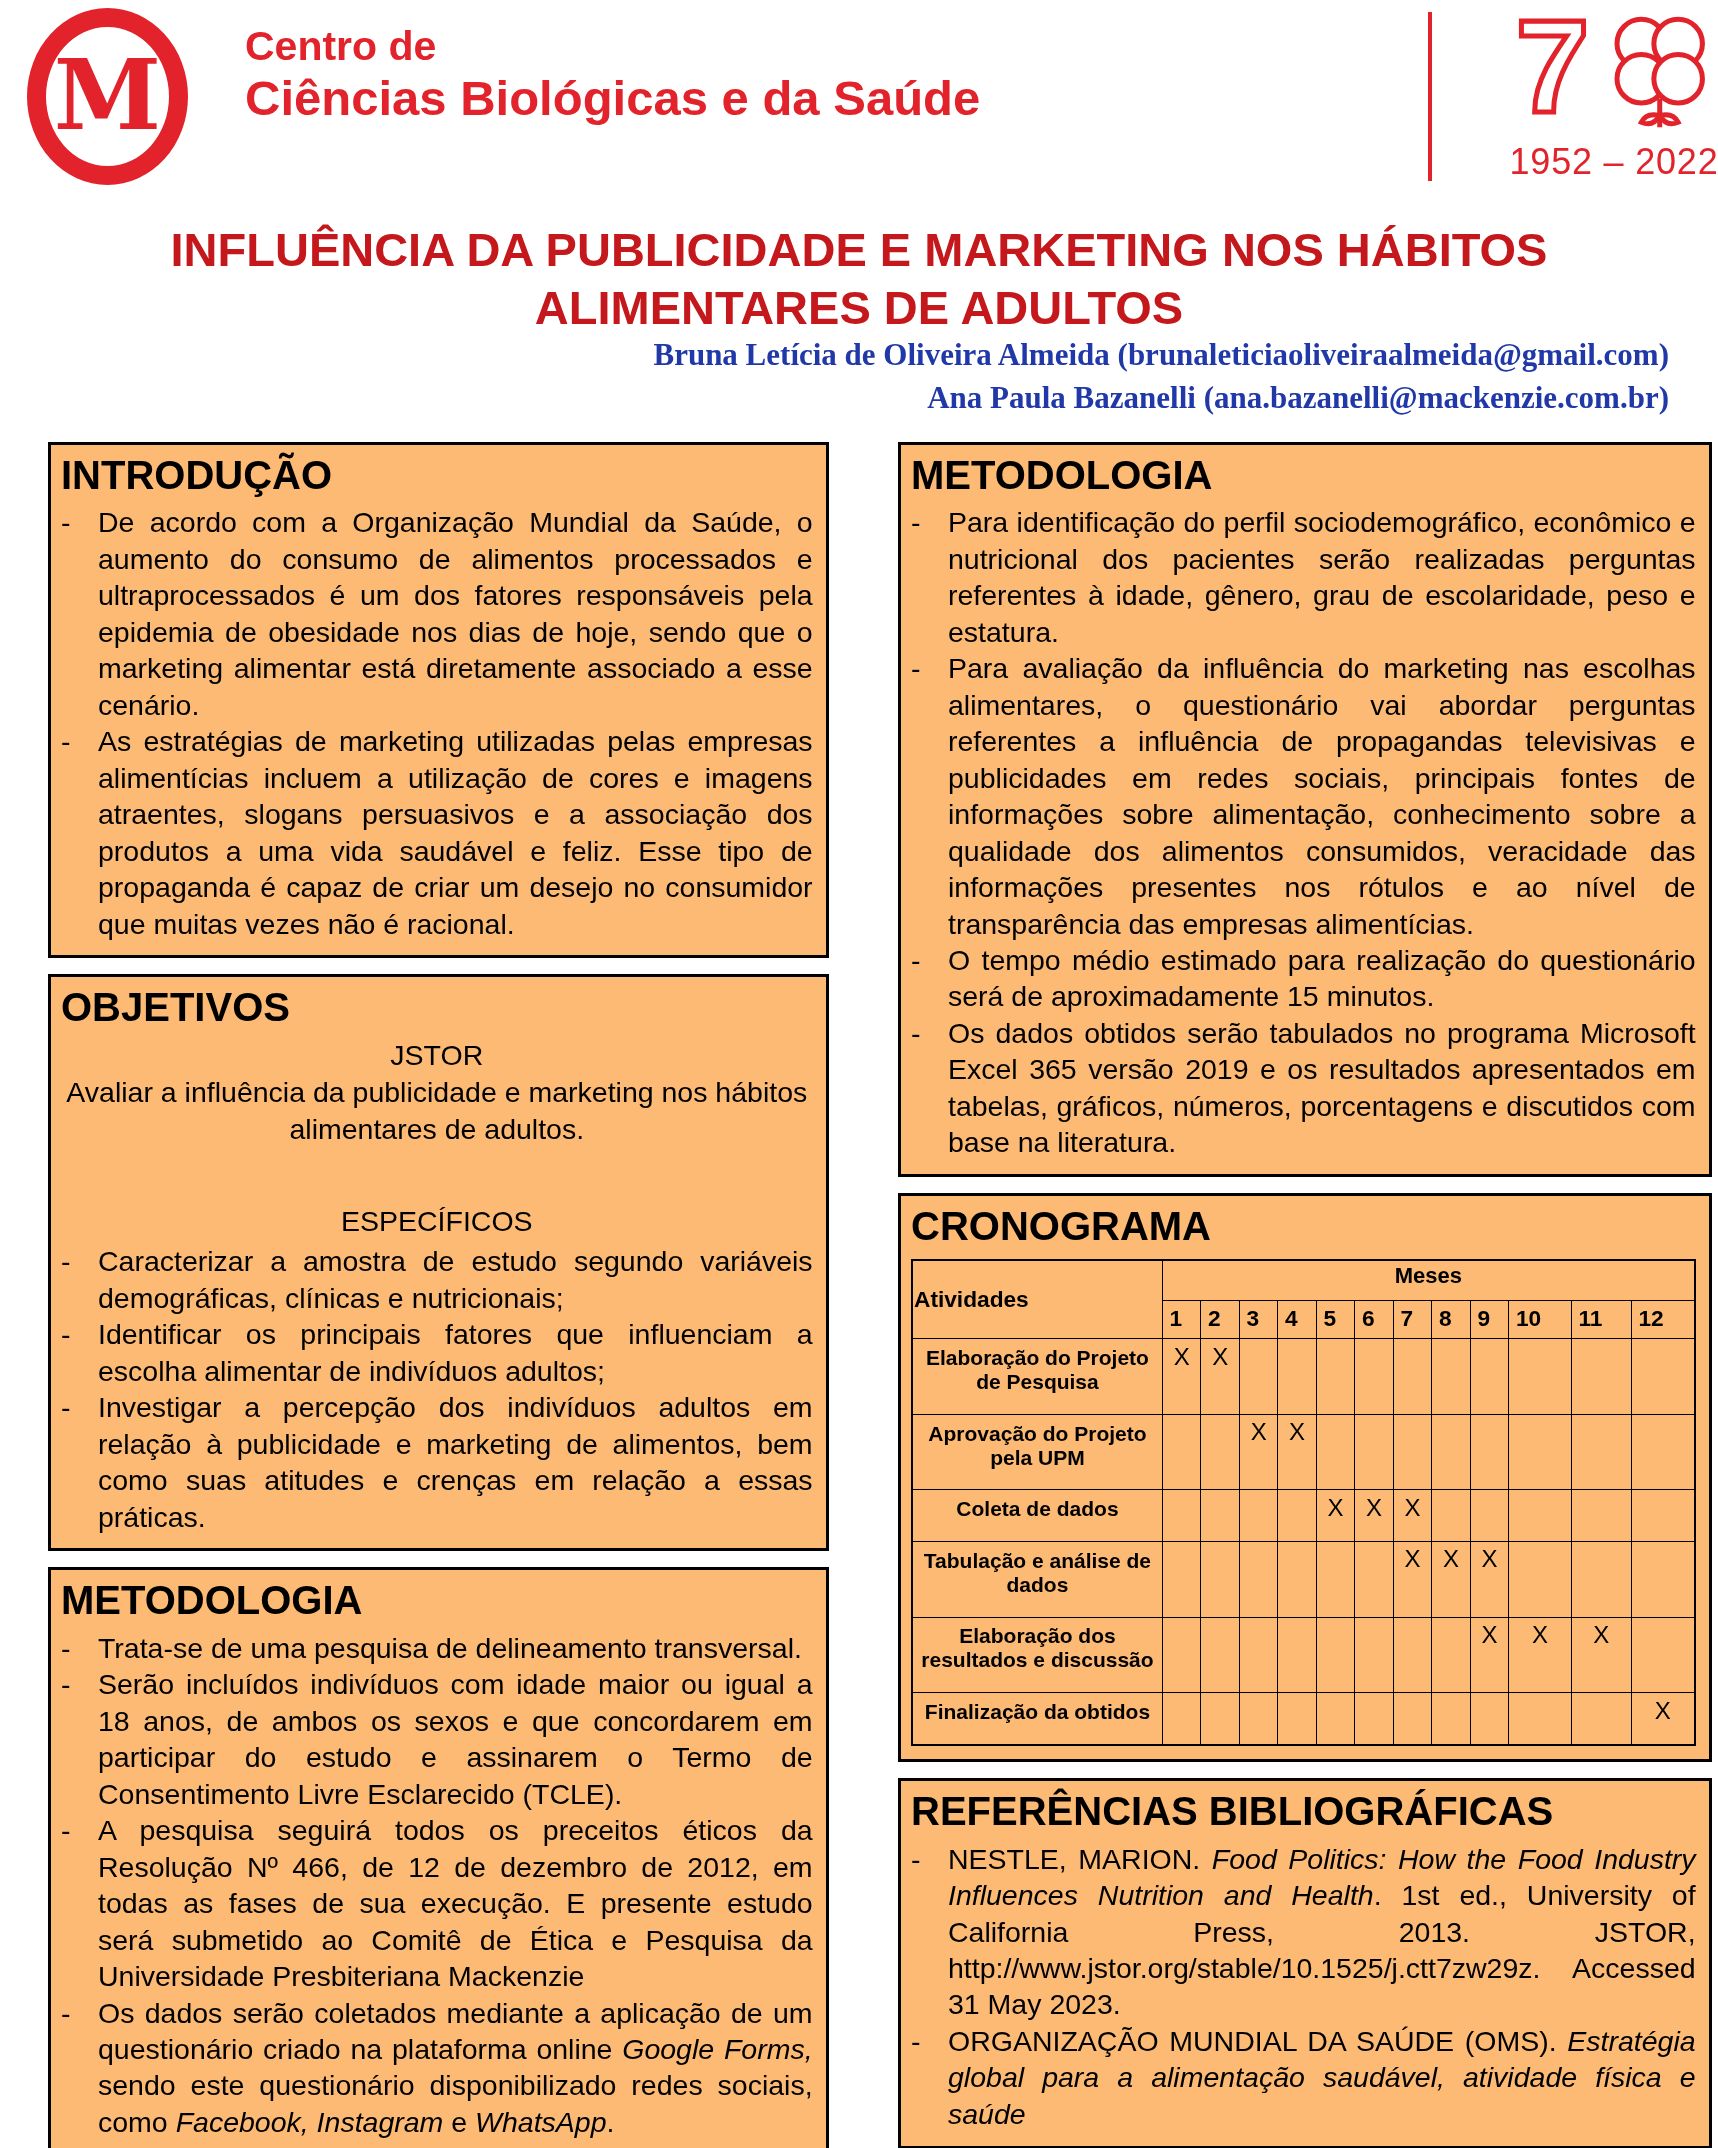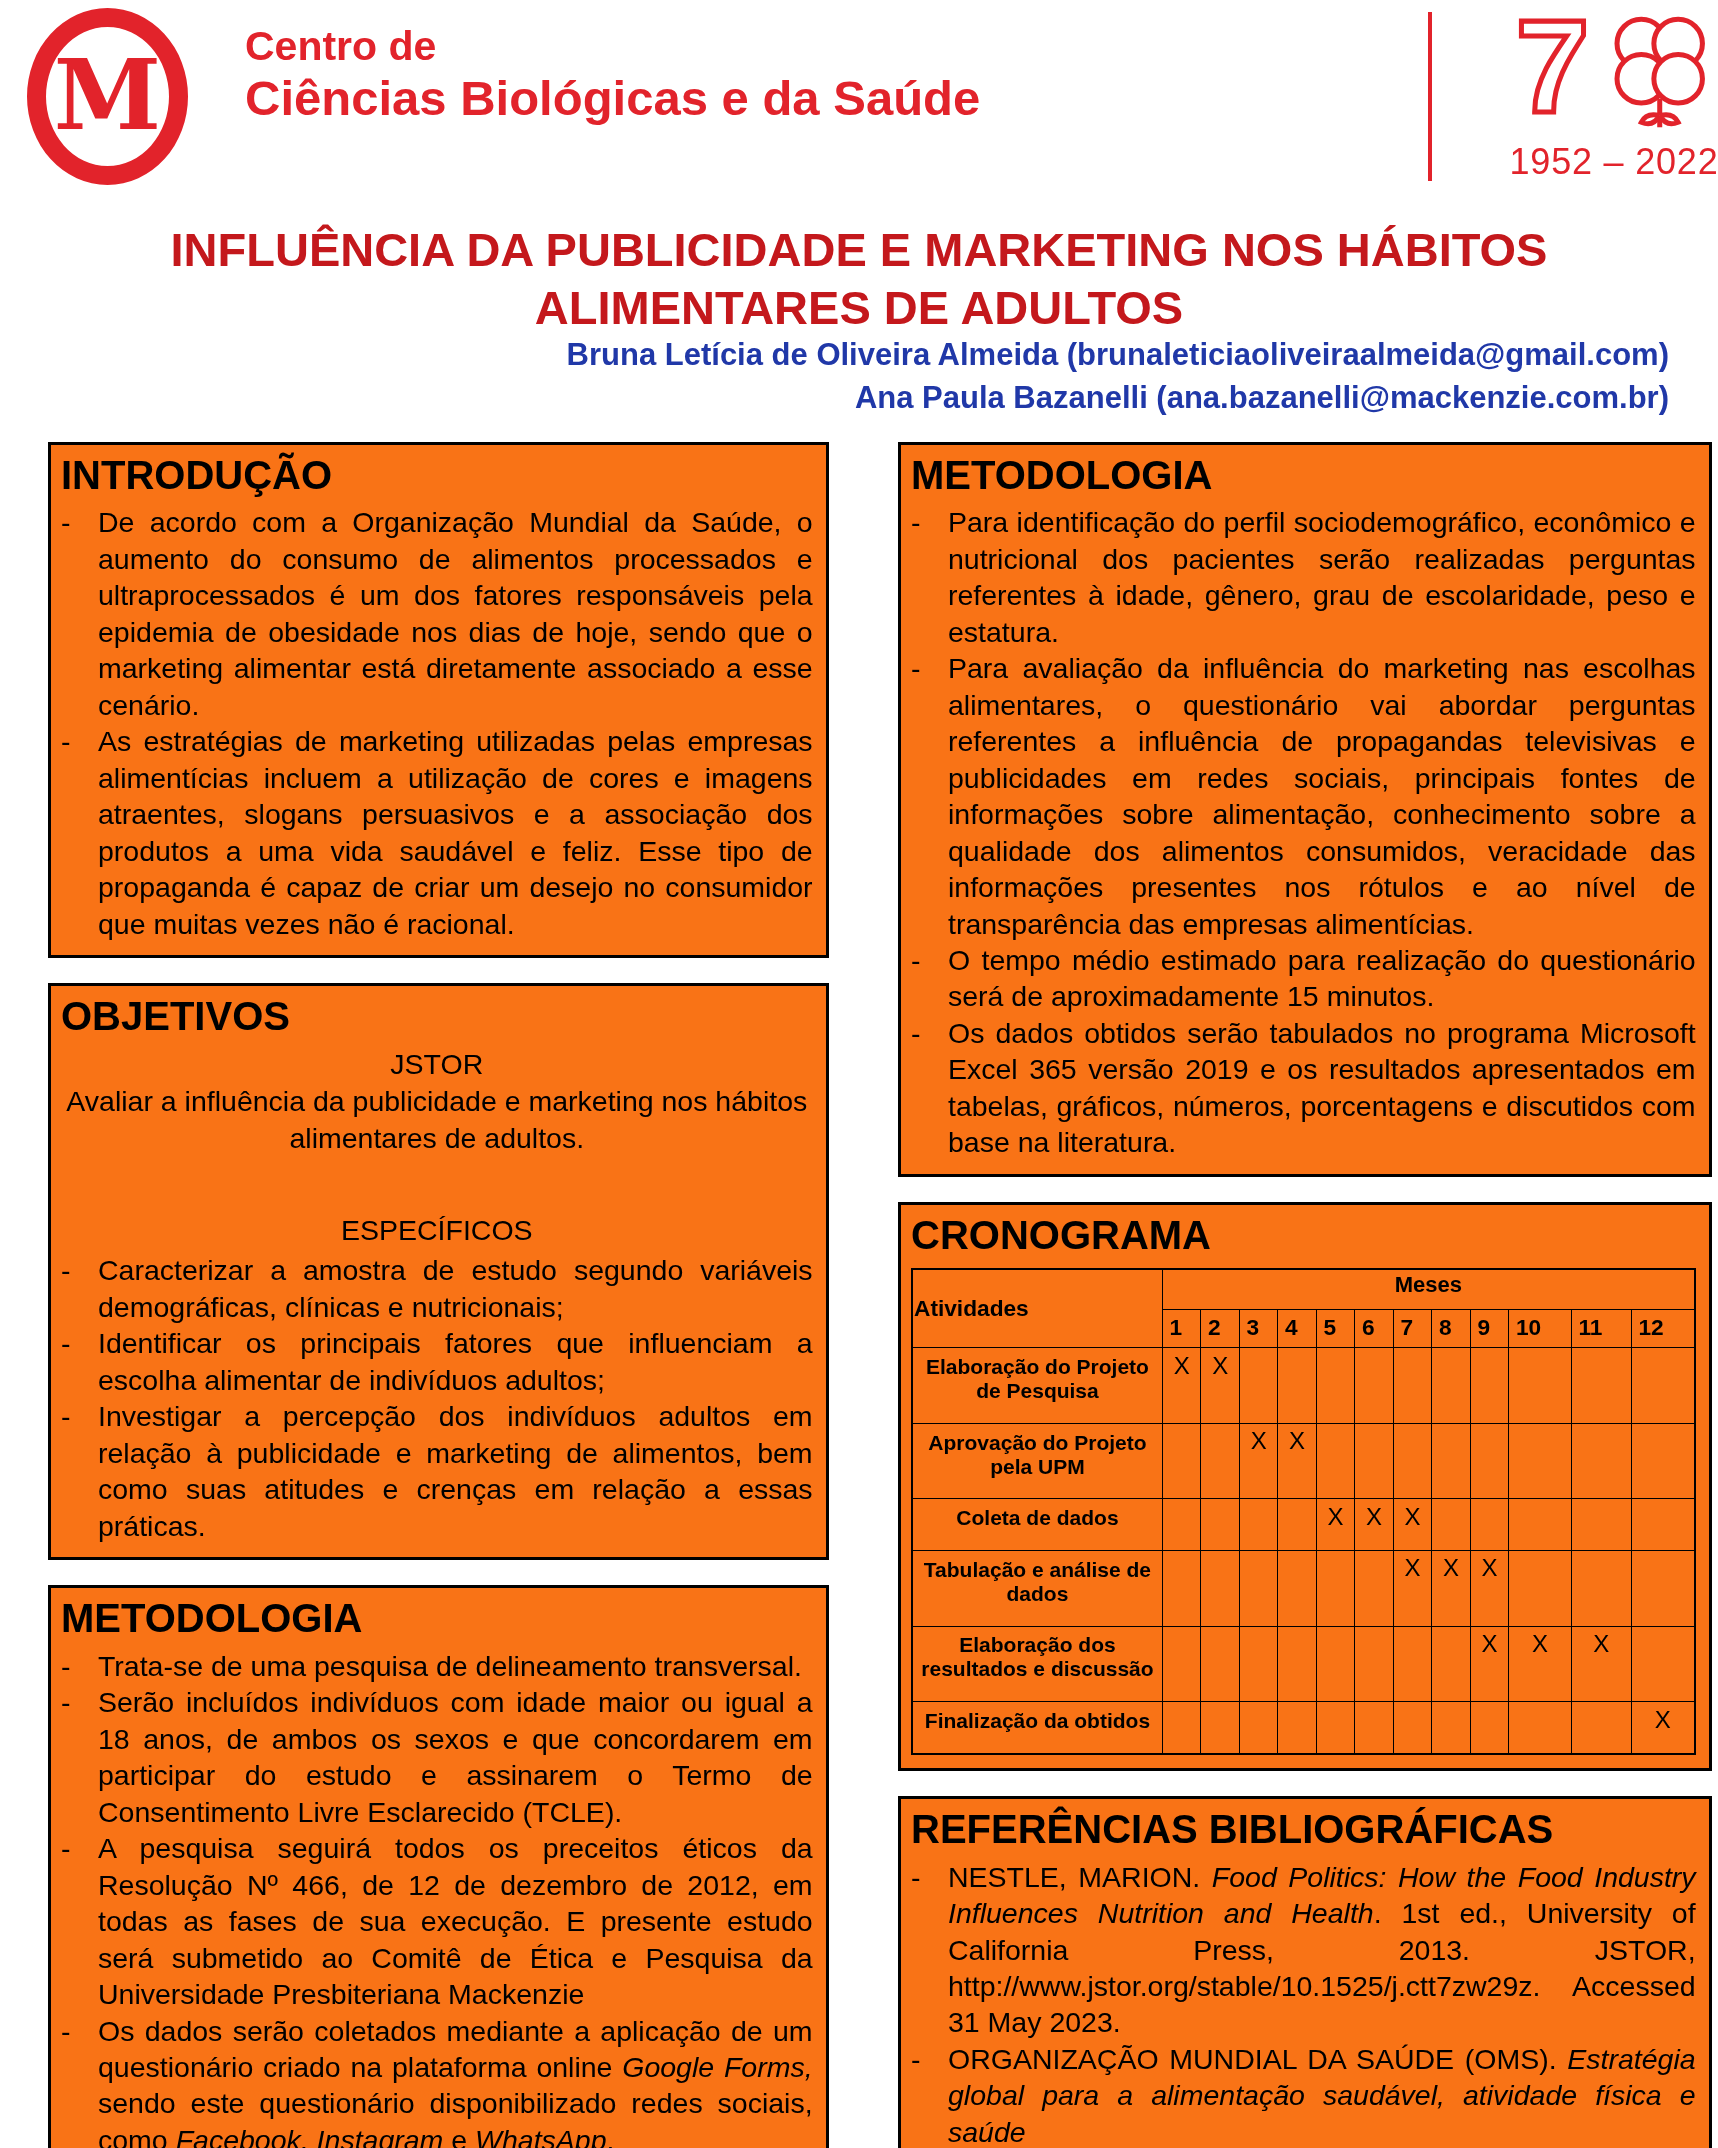--- a/index.html
+++ b/index.html
@@ -30,27 +30,27 @@
   .anniv{position:absolute;left:1509px;top:5px;width:210px;text-align:center;}
   .anniv svg{display:block;margin:0 auto;}
   .anniv-years{font-size:36px;color:var(--brand-red);margin-top:1.7px;letter-spacing:0.8px;}
   
   .poster-title{
     position:absolute;top:201px;left:0;width:100%;text-align:center;
     color:var(--title-red);font-weight:bold;font-size:47px;line-height:1.23;margin-top:20px;
   }
   .authors{
     position:absolute;top:334px;right:49px;text-align:right;
-    color:var(--author-blue);font-weight:bold;font-size:31px;line-height:1.38;
+    color:var(--author-blue);font-weight:bold;font-size:31px;line-height:1.38;font-family:Liberation Serif, serif;
   }
   
   .col{position:absolute;top:442px;}
   .col-left{left:48px;width:781px;}
   .col-right{left:898px;width:814px;}
-  .box{border:3.4px solid #000;background:#f97316;padding:6.7px 13.4px 13.4px 10px;margin-bottom:25px;}
+  .box{border:3.4px solid #000;background:#fdba74;padding:6.7px 13.4px 13.4px 10px;margin-bottom:16px;}
   .sec-title{font-size:40px;font-weight:bold;margin:0 0 6.7px 0;line-height:1.15;}
   .bullet{display:flex;font-size:28.5px;line-height:1.28;}
   .dash{width:37px;flex:none;}
   .jt{flex:1;text-align:justify;margin:0;}
   .center{text-align:center;font-size:28.5px;line-height:1.3;margin:0;}
   .espec-gap{margin-top:55px;margin-bottom:3.4px;}
   .geral-label{margin-top:1.7px;}
   
   .cron{width:100%;border-collapse:collapse;margin-top:10px;border:2.5px solid #000;}
   .cron th,.cron td{border:1.7px solid #000;}

